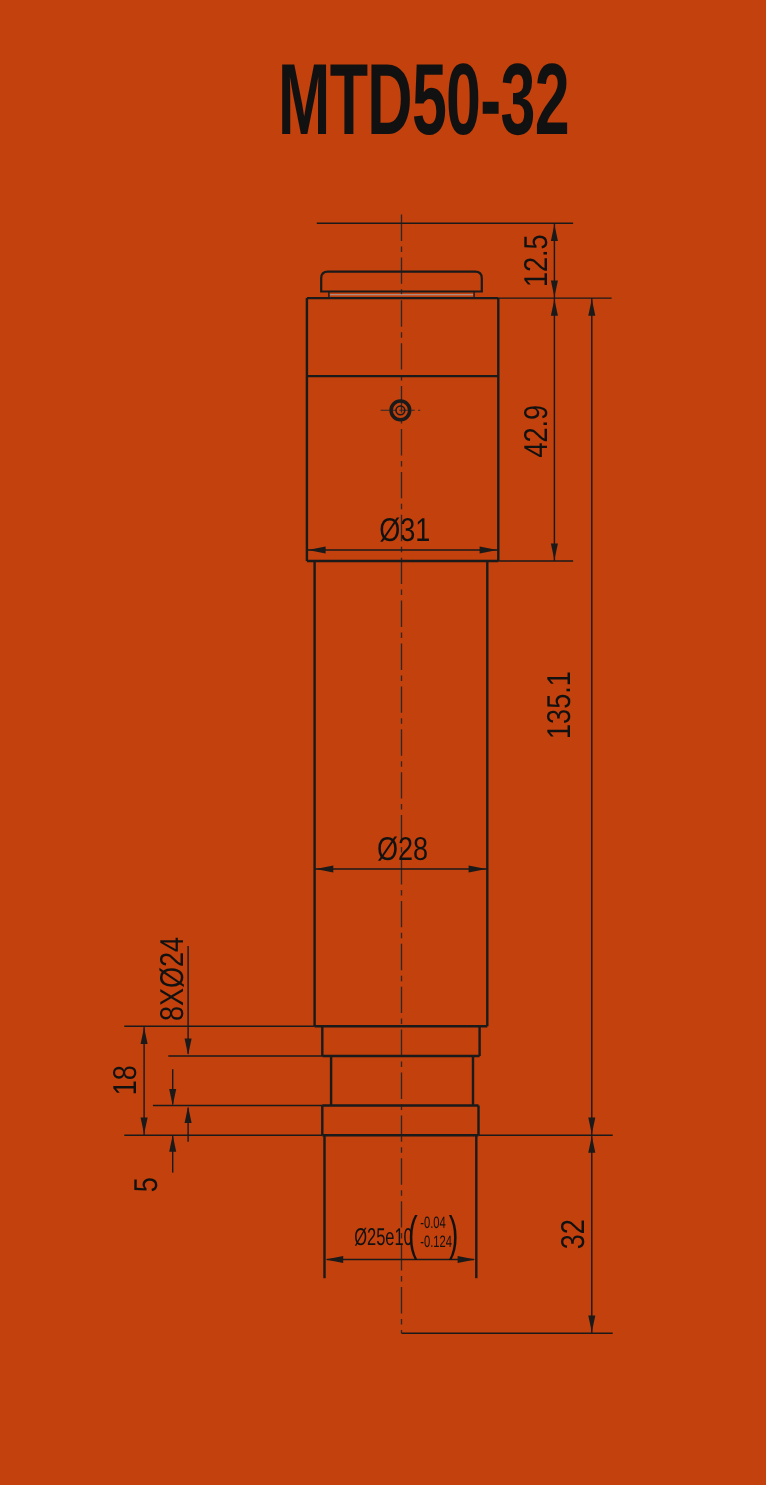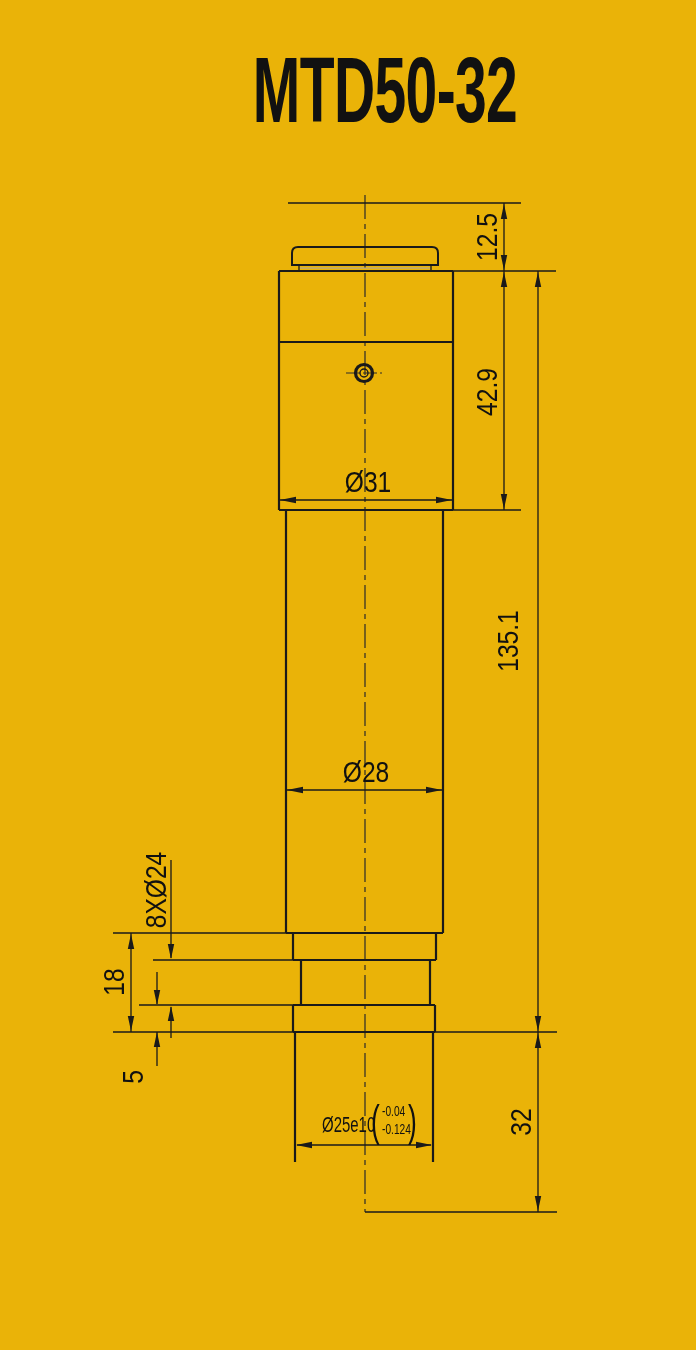--- a/index.html
+++ b/index.html
@@ -1,16 +1,16 @@
 <!DOCTYPE html>
 <html><head>
 <meta charset="utf-8">
 <style>
   html,body{margin:0;padding:0;background:#ffffff;}
-  .canvas{position:relative;width:696px;height:1350px;background:#eab308;overflow:hidden;
+  .canvas{position:relative;width:696px;height:1350px;background:#c2410c;overflow:hidden;
           font-family:"Liberation Sans", sans-serif;}
   svg{display:block}
   svg line, svg path, svg circle{stroke:#1a1a1a;fill:none;stroke-linecap:butt;}
   .thick{stroke-width:2.2;}
   .mid{stroke-width:2;}
   .thin{stroke-width:1.3;}
   .faint{stroke:#a6a6a6;stroke-width:1;}
   .cl{stroke:#2a2a2a;stroke-width:1.2;stroke-dasharray:24 5 5 5;}
   .cl2{stroke:#2a2a2a;stroke-width:1;stroke-dasharray:8 3 3 3;}
   .arr{fill:#1a1a1a;stroke:none;}

